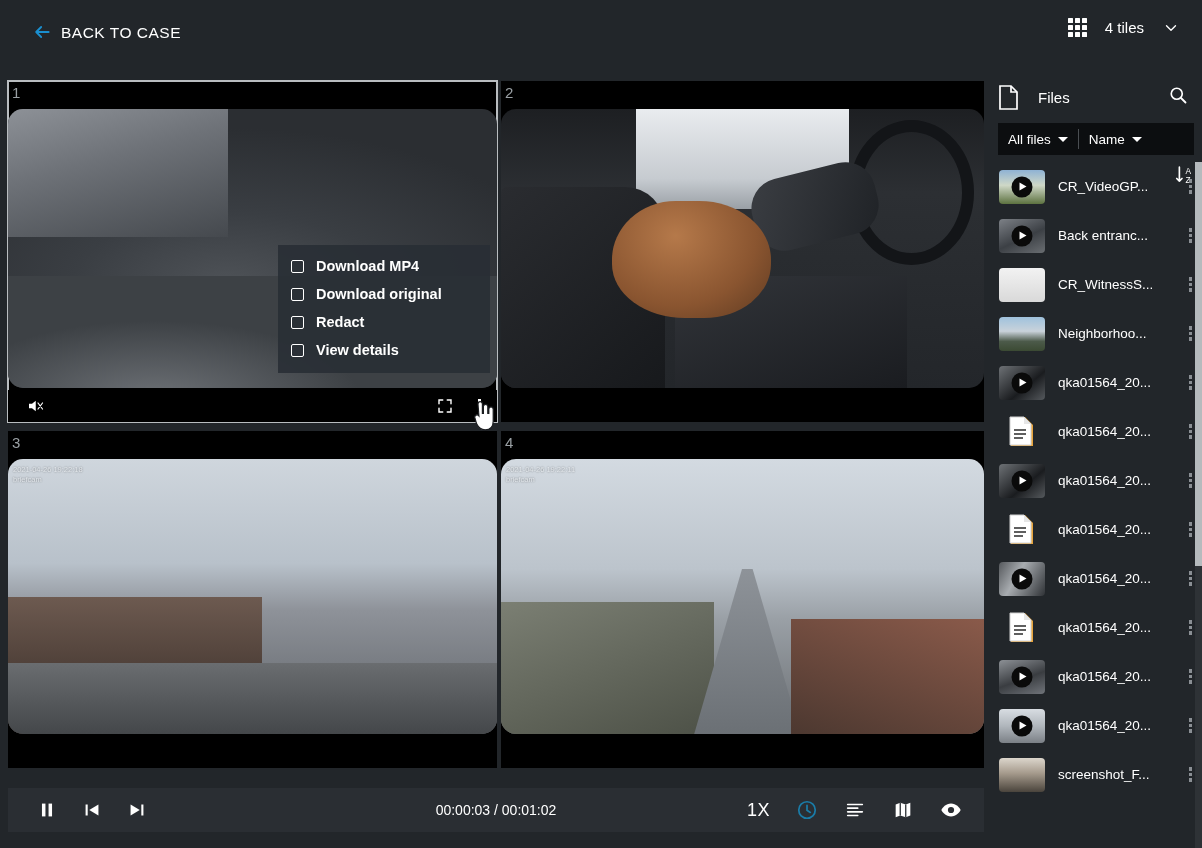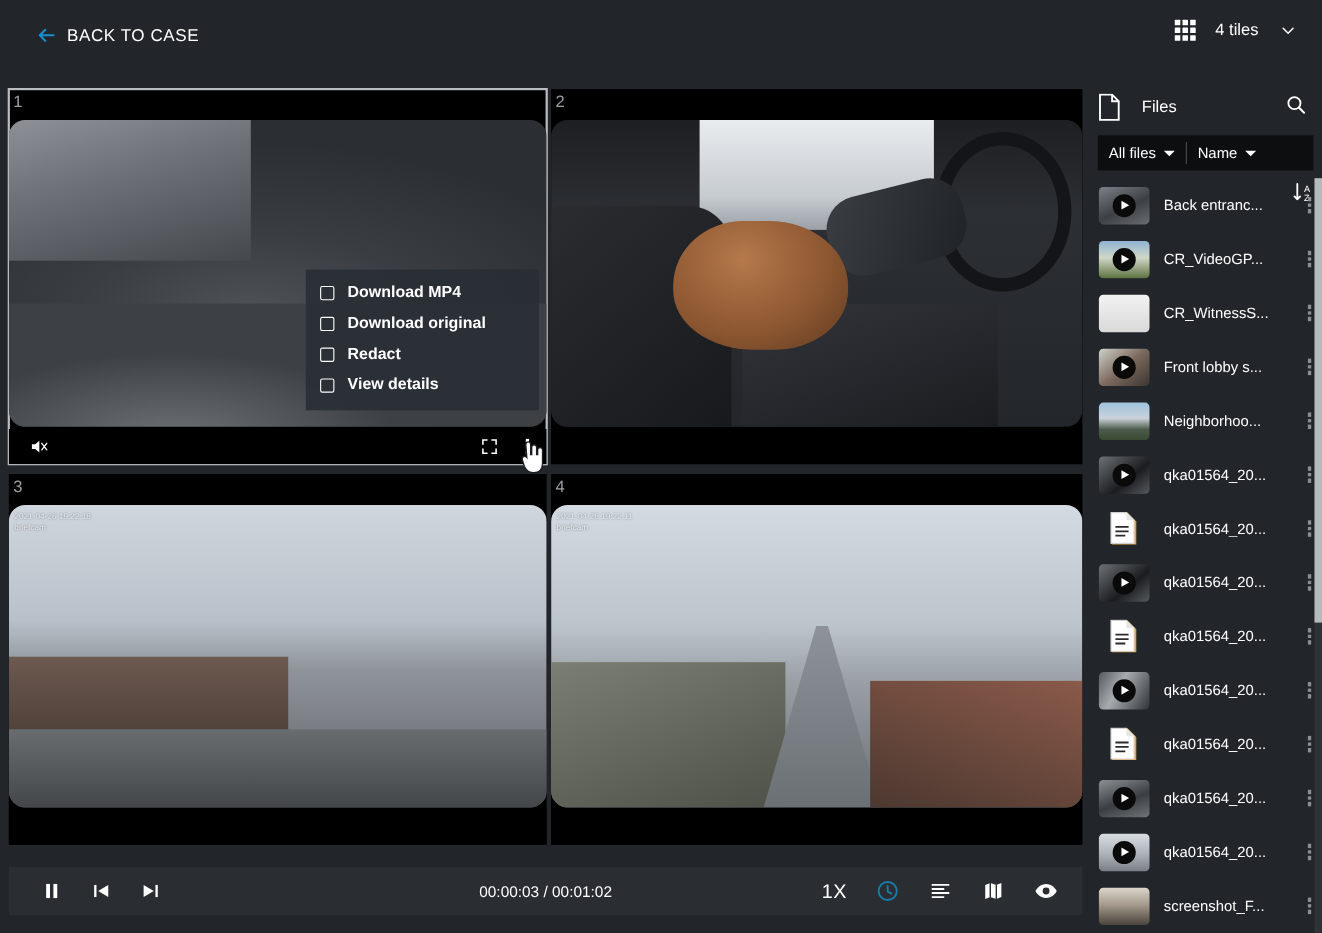--- a/index.html
+++ b/index.html
@@ -398,61 +398,48 @@
   <span class="sort-btn" style="position:absolute; right:6px; top:88px;">
     <svg width="21" height="22" viewBox="0 0 24 24">
       <path d="M5 3v16M5 19l-3-3M5 19l3-3" fill="none" stroke="#ffffff" stroke-width="1.9" stroke-linecap="round"></path>
       <text x="12" y="11" font-size="9.5" fill="#ffffff" font-family="Liberation Sans, sans-serif">A</text>
       <text x="12" y="21" font-size="9.5" fill="#ffffff" font-family="Liberation Sans, sans-serif">Z</text>
     </svg>
   </span>
 
   <div class="file-list" id="file-list">
       <div class="file-row">
+        <span class="thumb t-field">
+          <span class="play"></span>
+        </span>
+        <span class="fname">CR_VideoGP...</span>
+        <span class="fmenu">
+          <span class="dots3">
+            <i></i>
+            <i></i>
+            <i></i>
+          </span>
+        </span>
+      </div>
+      <div class="file-row">
         <span class="thumb t-road">
           <span class="play"></span>
         </span>
         <span class="fname">Back entranc...</span>
-        <span class="fmenu">
-          <span class="dots3">
-            <i></i>
-            <i></i>
-            <i></i>
-          </span>
-        </span>
-      </div>
-      <div class="file-row">
-        <span class="thumb t-field">
-          <span class="play"></span>
-        </span>
-        <span class="fname">CR_VideoGP...</span>
         <span class="fmenu">
           <span class="dots3">
             <i></i>
             <i></i>
             <i></i>
           </span>
         </span>
       </div>
       <div class="file-row">
         <span class="thumb t-doc"></span>
         <span class="fname">CR_WitnessS...</span>
-        <span class="fmenu">
-          <span class="dots3">
-            <i></i>
-            <i></i>
-            <i></i>
-          </span>
-        </span>
-      </div>
-      <div class="file-row">
-        <span class="thumb t-lobby">
-          <span class="play"></span>
-        </span>
-        <span class="fname">Front lobby s...</span>
         <span class="fmenu">
           <span class="dots3">
             <i></i>
             <i></i>
             <i></i>
           </span>
         </span>
       </div>
       <div class="file-row">
         <span class="thumb t-city"></span>

